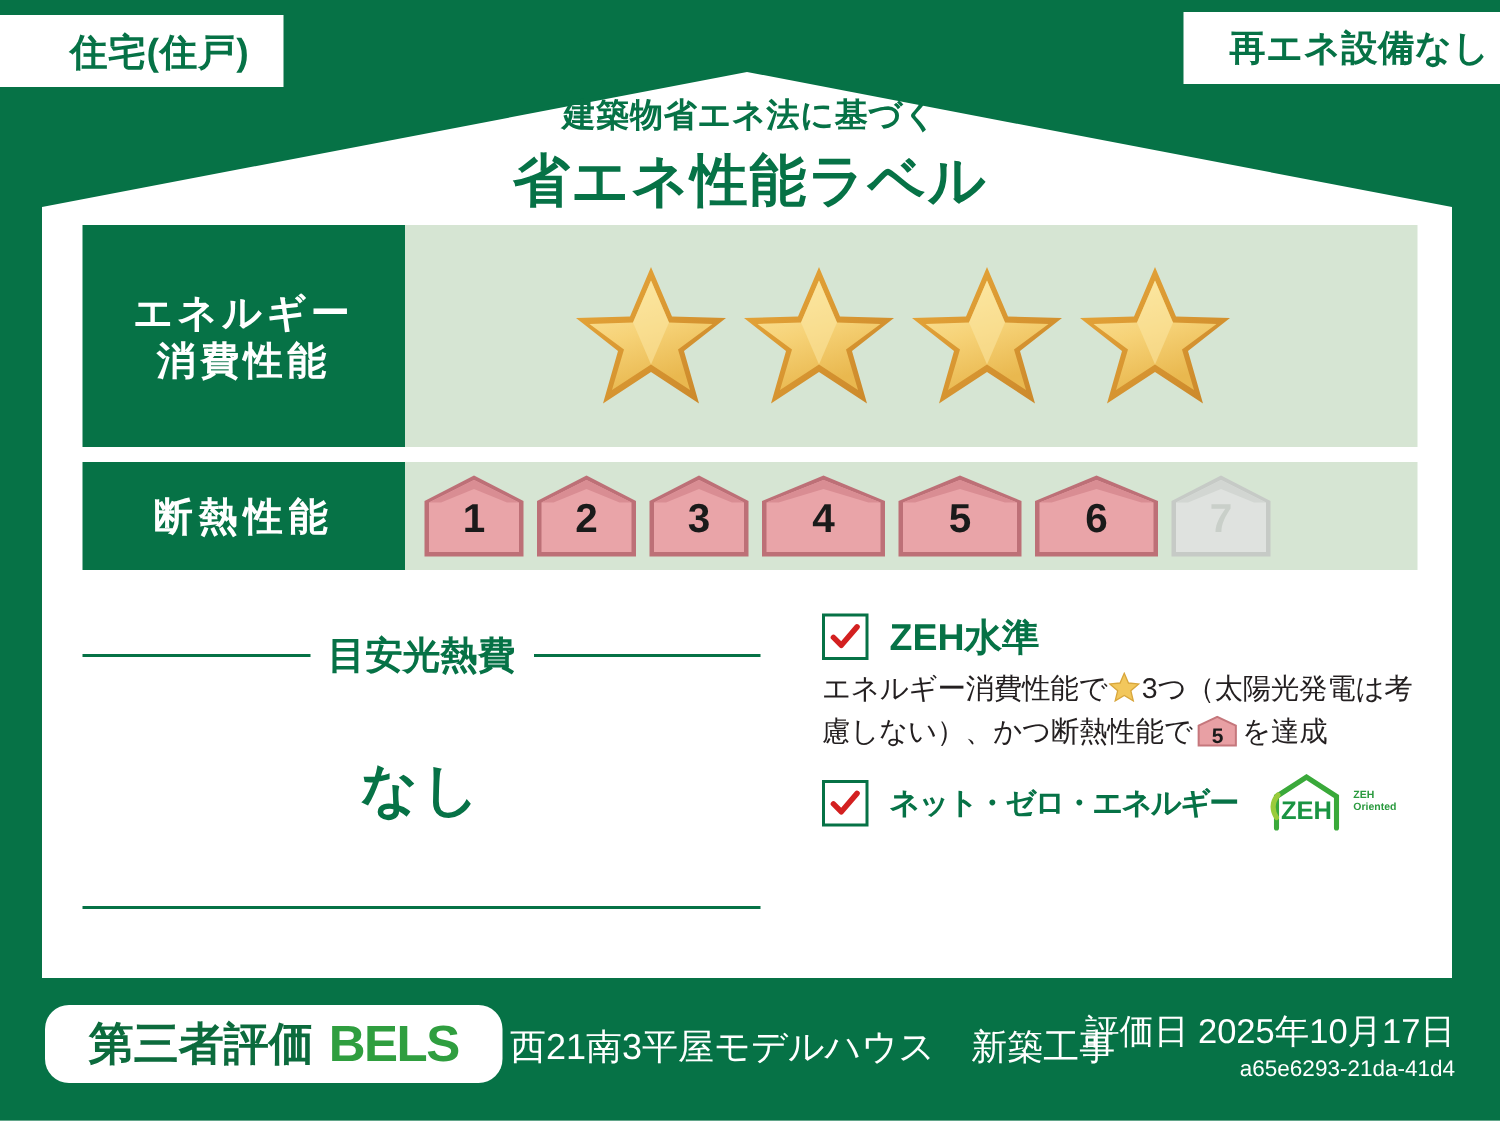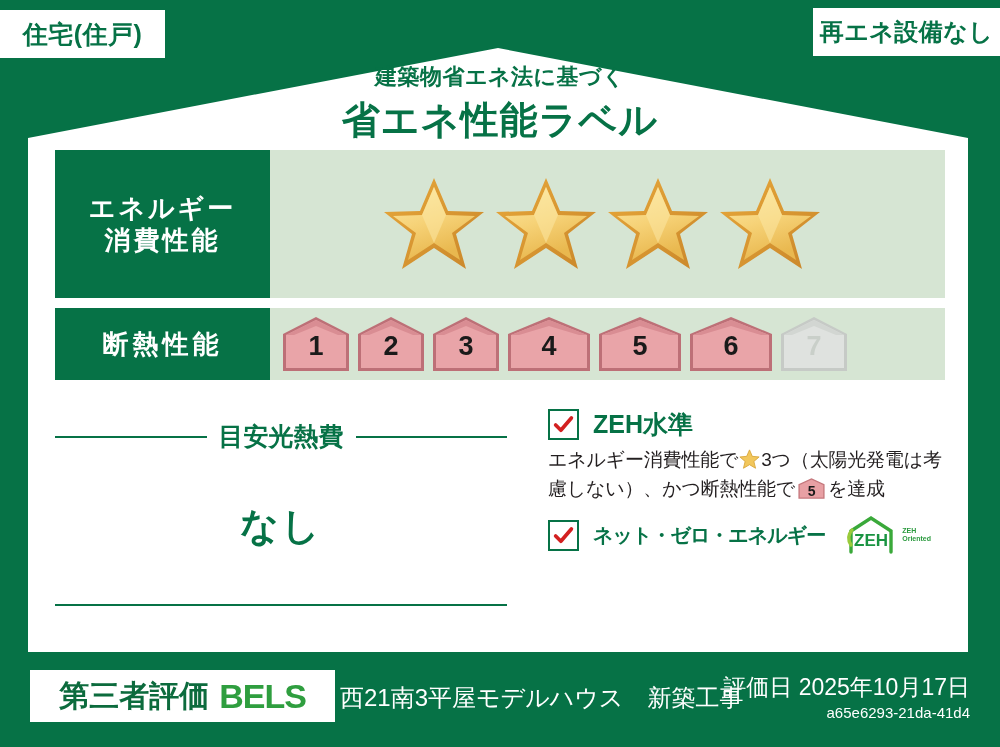--- a/index.html
+++ b/index.html
@@ -15,21 +15,21 @@
   .house-body{
     position:absolute;left:28px;top:48px;width:940px;height:604px;
     background:#ffffff;
     clip-path:polygon(0% 14.9%, 50% 0%, 100% 14.9%, 100% 100%, 0% 100%);
   }
 
   
   .corner-tag{
     position:absolute;background:#ffffff;color:#067246;
     display:flex;align-items:center;justify-content:center;
-    font-weight:bold;letter-spacing:.5px;
+    font-weight:bold;letter-spacing:.5px;padding-left:24px;
   }
   .tag-left{left:0;top:10px;width:165px;height:48px;font-size:25px;}
   .tag-right{right:0;top:8px;width:187px;height:48px;font-size:24px;}
 
   
   .title-sub{
     position:absolute;left:0;right:0;top:62px;text-align:center;
     color:#067246;font-size:22px;font-weight:bold;letter-spacing:.5px;
   }
   .title-main{
@@ -101,21 +101,21 @@
     position:absolute;inset:0;top:3px;text-align:center;font-size:14px;font-weight:bold;color:#1a1a1a;
   }
   .zeh-logo{display:flex;align-items:center;gap:3px;margin-left:4px;}
   .zeh-logo svg{display:block;}
   .zeh-logo-cap{font-size:7px;font-weight:bold;color:#2a9a3e;line-height:1.15;}
 
   
   .footer{position:absolute;left:0;right:0;bottom:0;height:95px;background:#067246;}
   .bels-box{
     position:absolute;left:30px;top:18px;width:305px;height:52px;background:#fff;
-    display:flex;align-items:center;justify-content:center;gap:10px;
+    display:flex;align-items:center;justify-content:center;gap:10px;border-radius:16px;
   }
   .bels-jp{color:#0c6b3d;font-size:30px;font-weight:bold;letter-spacing:0px;}
   .bels-en{color:#2f9e3f;font-size:34px;font-weight:bold;letter-spacing:-1px;}
   .building-name{
     position:absolute;left:340px;top:30px;color:#fff;font-size:24px;white-space:nowrap;
   }
   .eval-date{
     position:absolute;right:30px;top:20px;color:#fff;font-size:23px;white-space:nowrap;
   }
   .eval-id{

